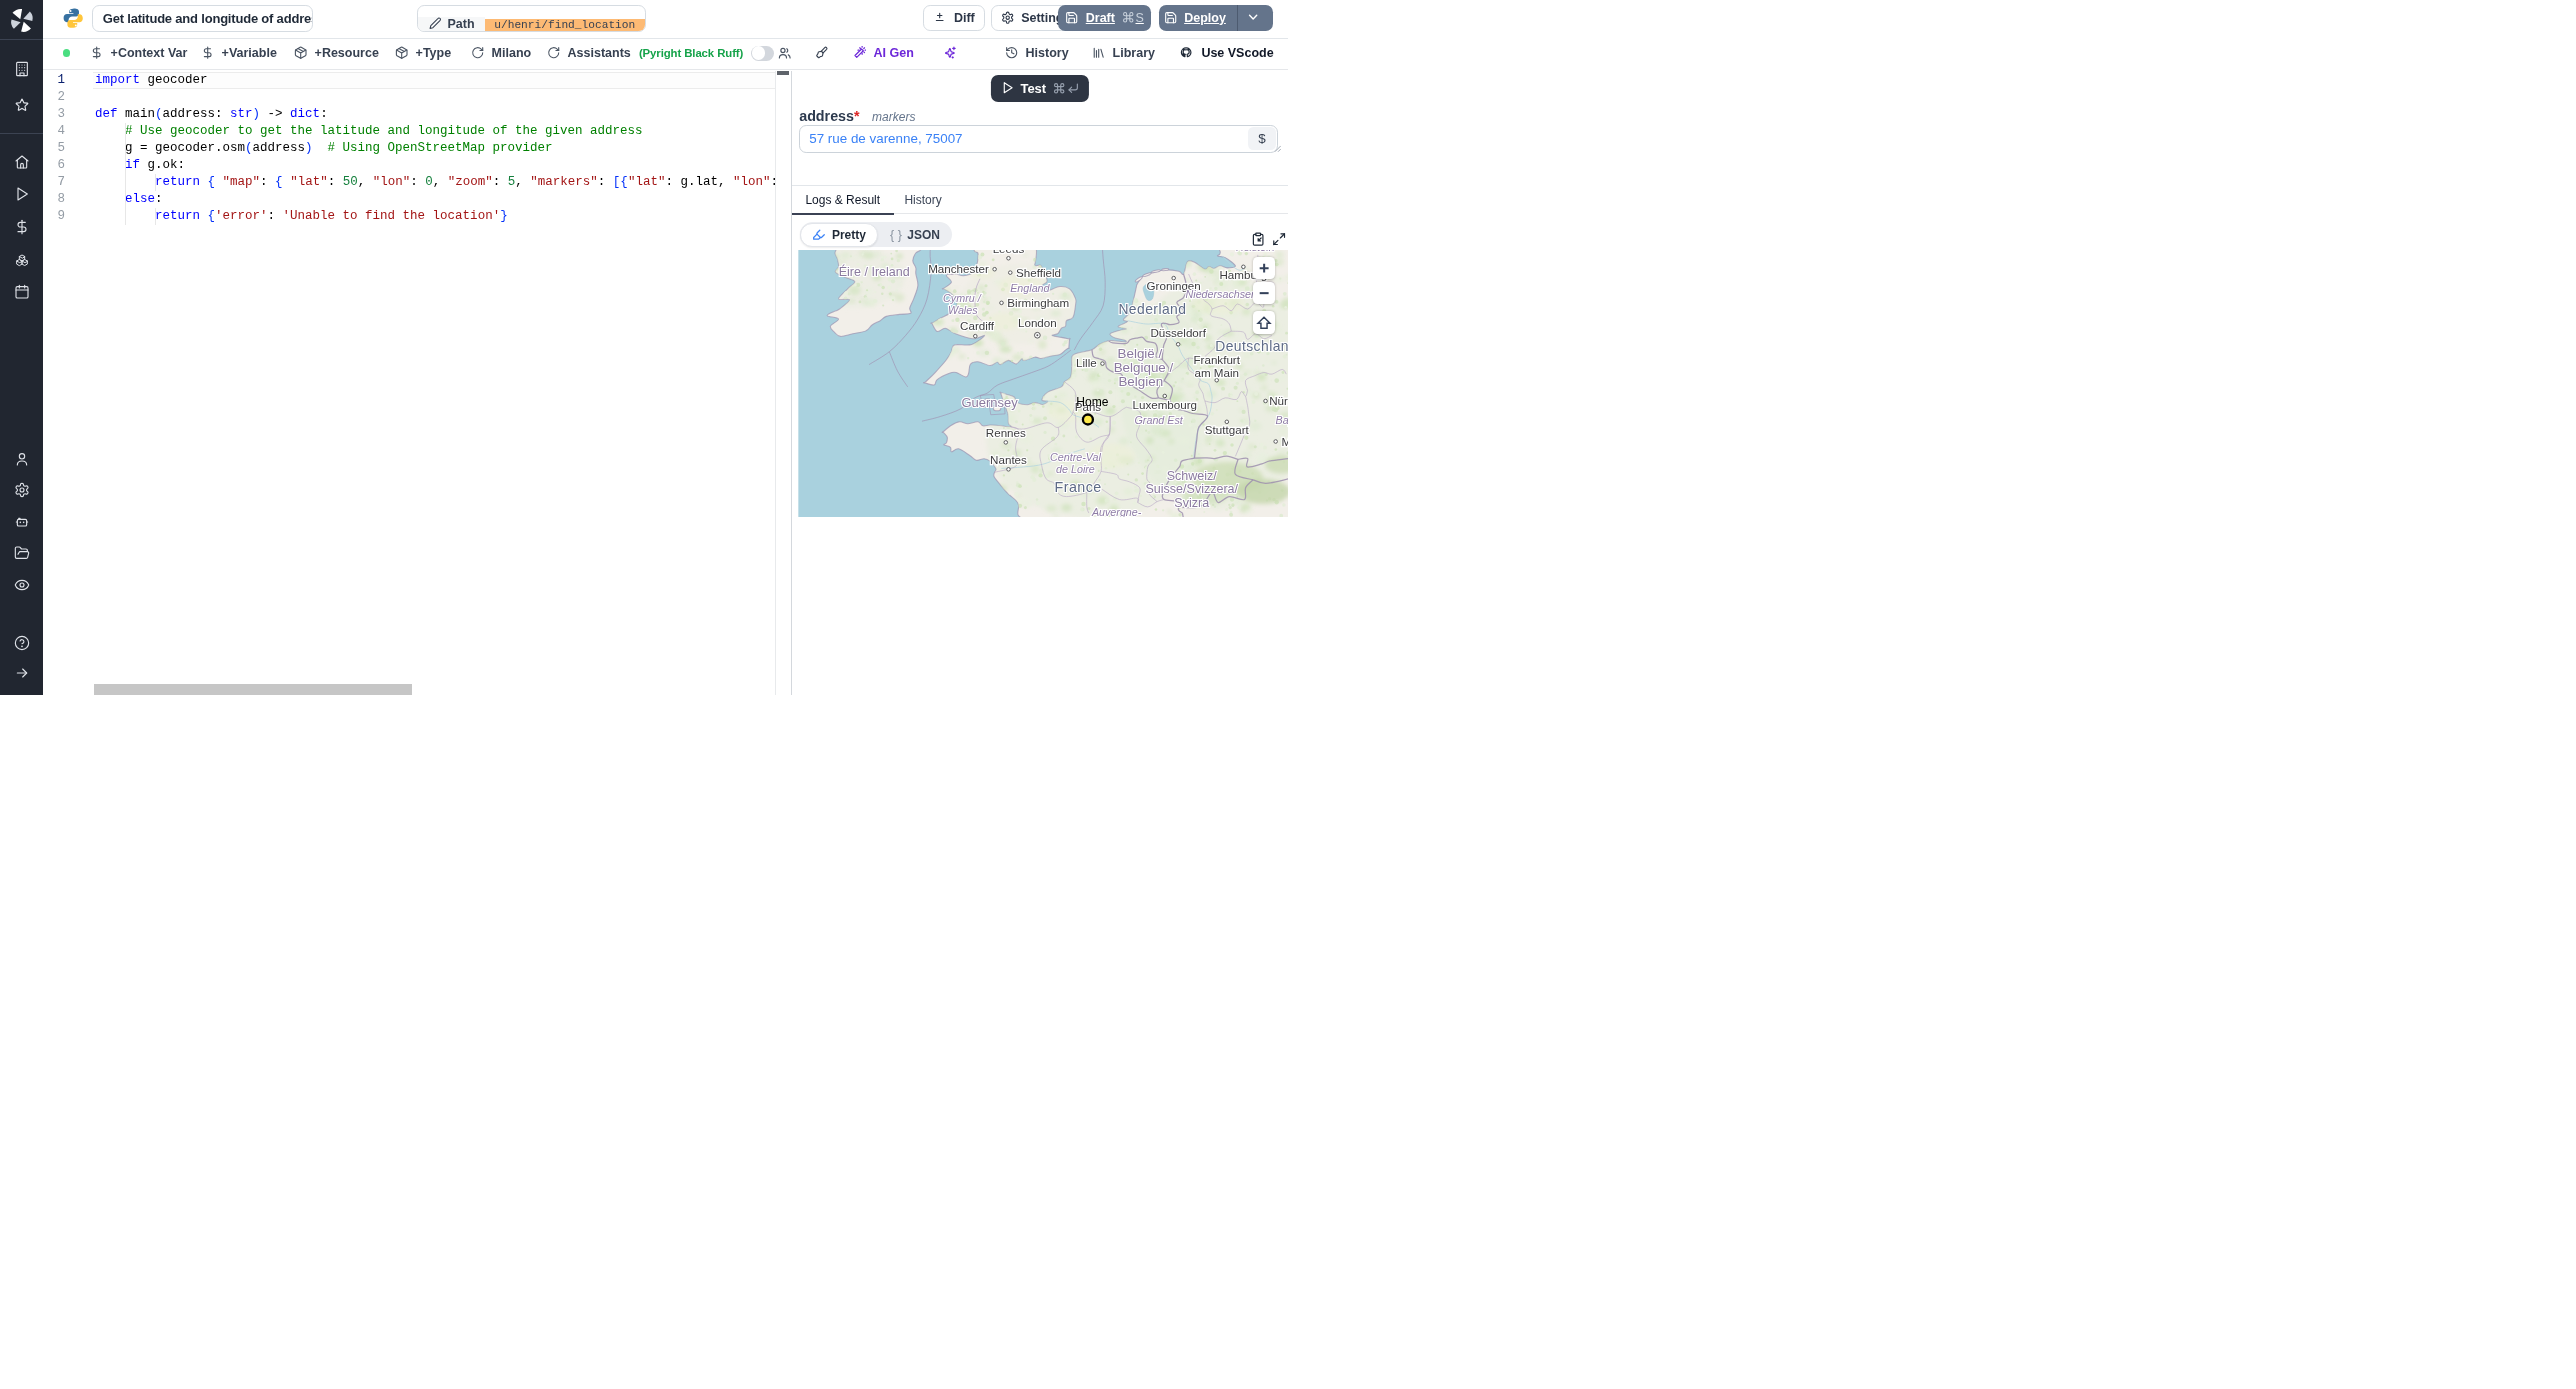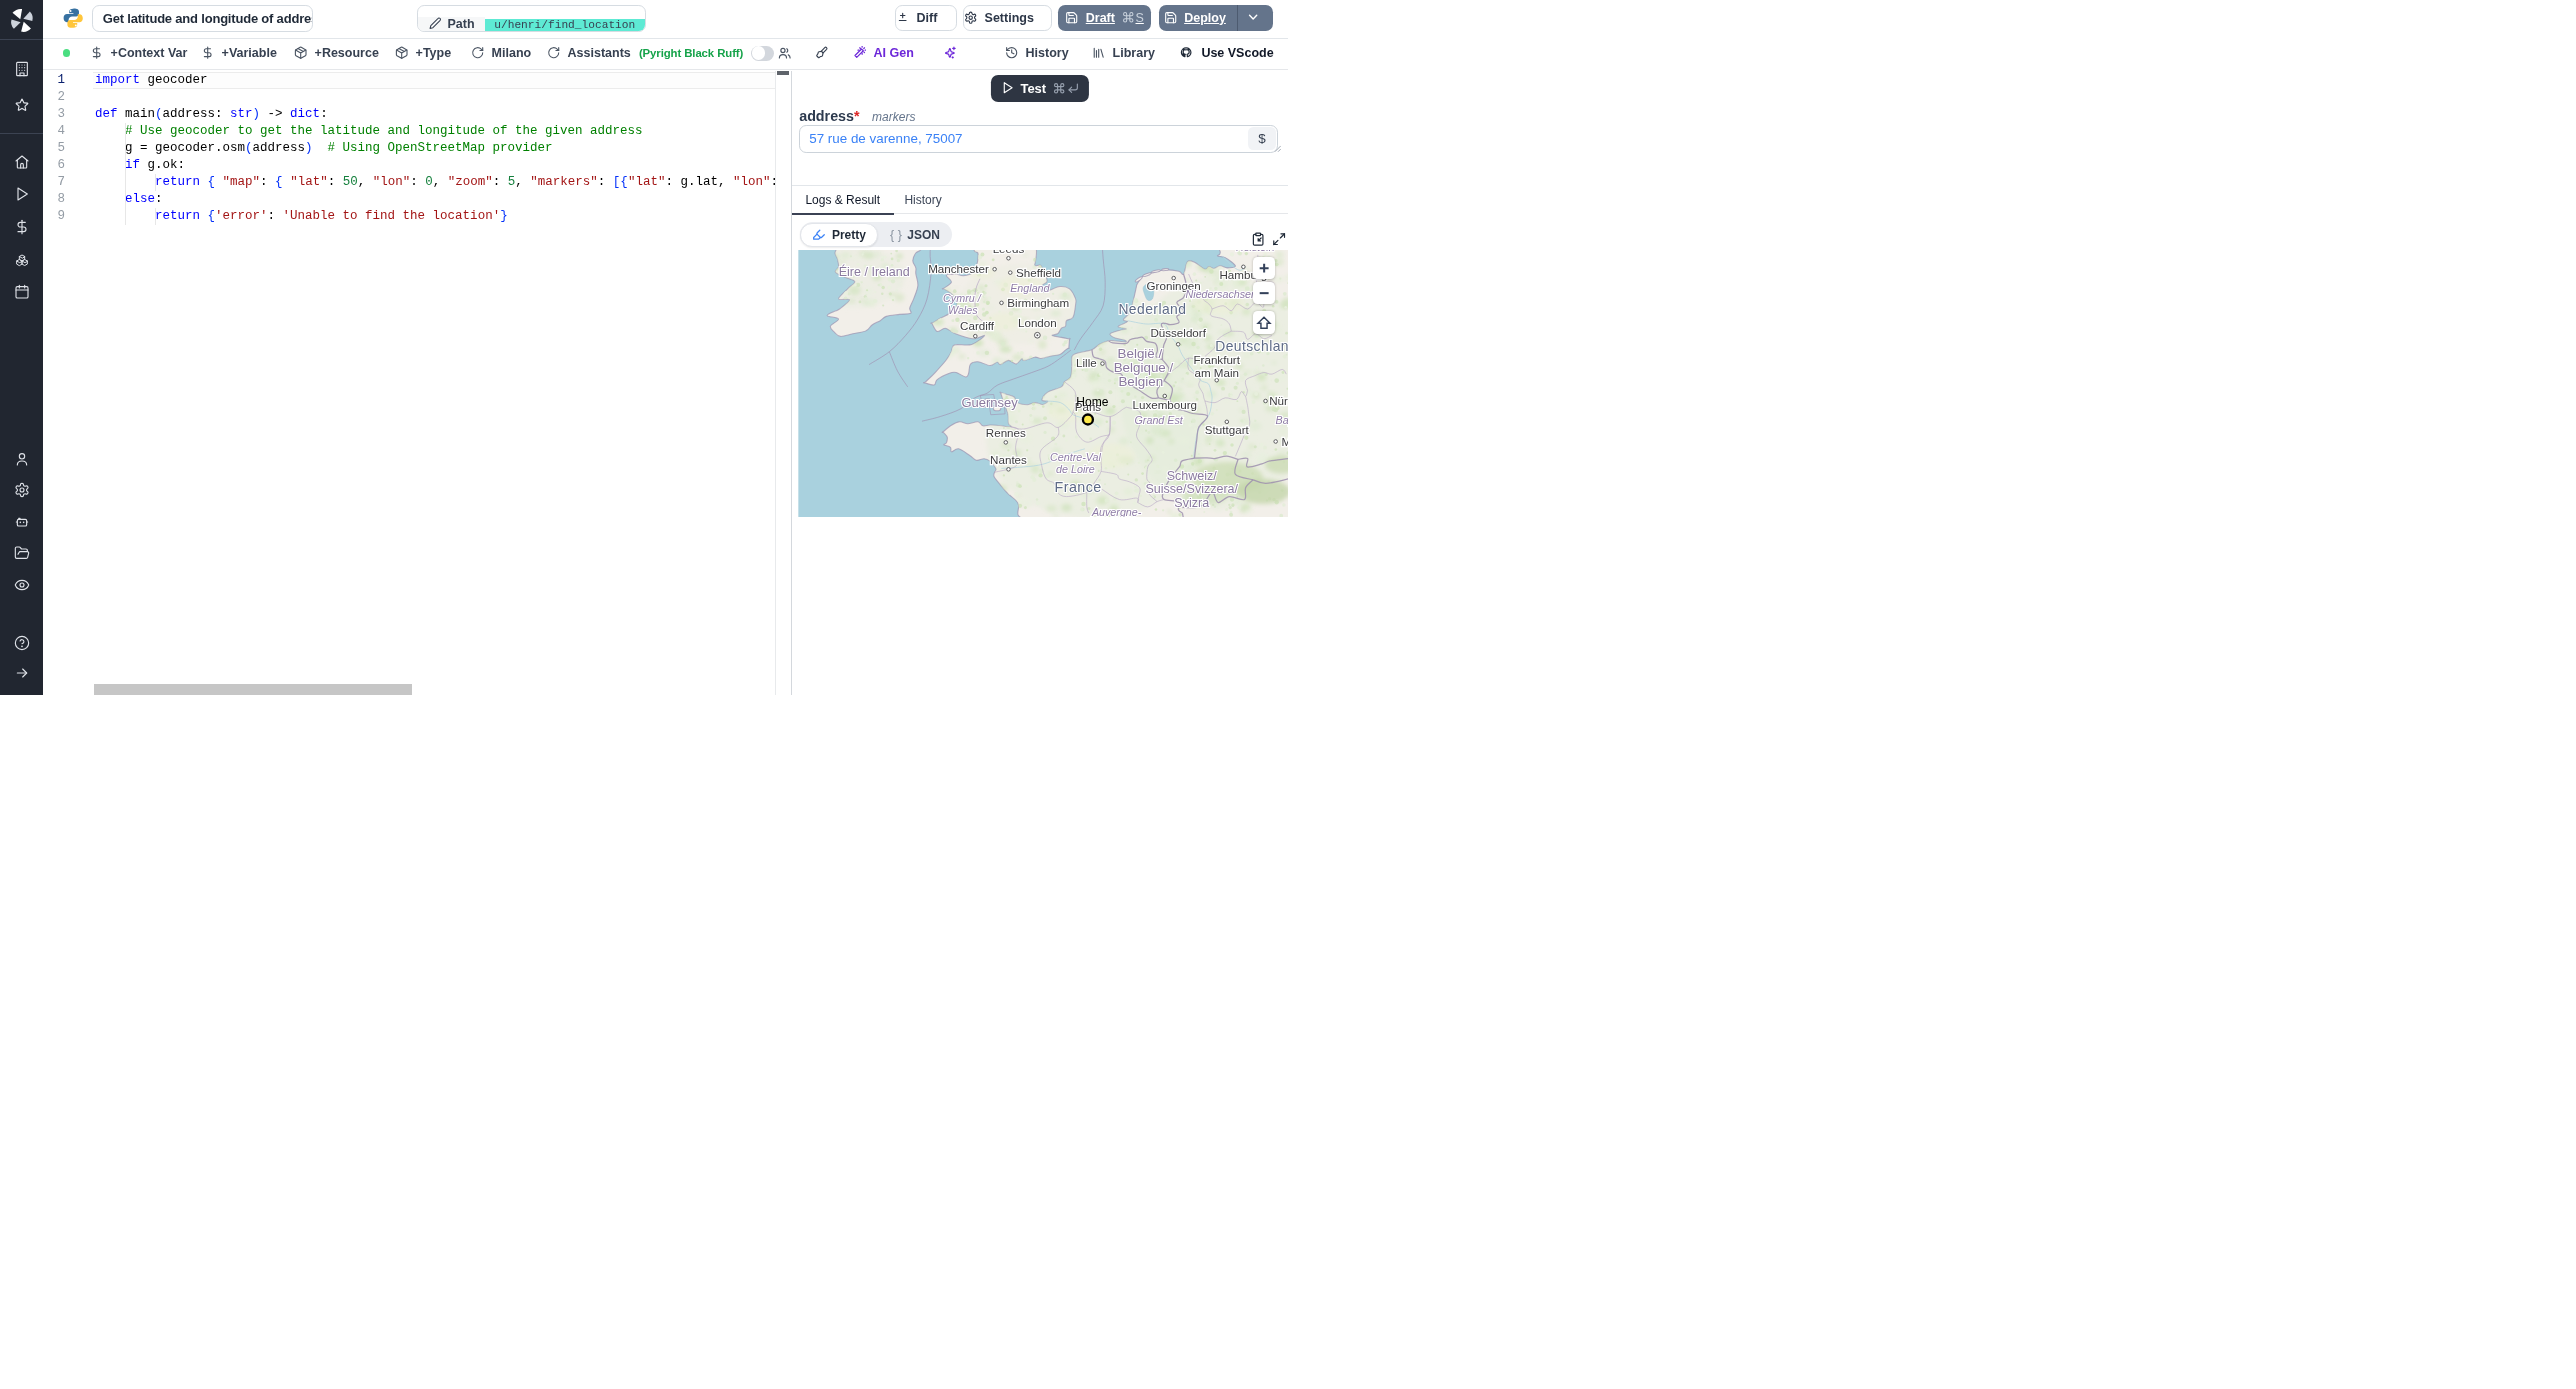--- a/index.html
+++ b/index.html
@@ -11,22 +11,22 @@
 
 #sidebar { position:absolute; left:0; top:0; width:43px; height:695px; background:#212630; z-index:30; }
 #sidebar .div { position:absolute; left:0; width:43px; height:0.9px; background:#3c4352; }
 .sic { position:absolute; left:50%; transform:translateX(-50%); color:#e8eaef; }
 
 
 #topbar { position:absolute; left:43px; top:0; right:0; height:39px; background:#fff; border-bottom:0.9px solid #e2e6ea; z-index:20; }
 #title-input { position:absolute; left:49px; top:4.5px; width:221px; height:27px; border:0.9px solid #d6dce2; border-radius:7.2px; font-weight:bold; font-size:13px; letter-spacing:-0.2px; color:#1f2937; line-height:25px; padding:0 9.8px; white-space:nowrap; overflow:hidden; }
 #pathgrp { position:absolute; left:374px; top:4.5px; height:27px; border:0.9px solid #d6dce2; border-radius:7.2px; display:flex; align-items:flex-end; overflow:hidden; }
 #pathgrp .plabel { background:#f6f7f8; display:flex; align-items:center; gap:6.3px; padding:0 10.7px; font-weight:600; font-size:12.5px; color:#374151; }
-#pathgrp .pval { background:#5eead4; display:flex; align-items:center; padding:0 9.8px 0 9px; font-family:"Liberation Mono", monospace; font-size:11.2px; color:#374151; }
-.tbtn { position:absolute; top:4.5px; height:26px; border:0.9px solid #d6dce2; border-radius:7.2px; background:#fff; display:flex; align-items:center; gap:7.2px; font-weight:600; font-size:12.5px; color:#2d3748; }
+#pathgrp .pval { background:#fdba74; display:flex; align-items:center; padding:0 9.8px 0 9px; font-family:"Liberation Mono", monospace; font-size:11.2px; color:#374151; }
+.tbtn { position:absolute; top:4.5px; height:26px; border:0.9px solid #d6dce2; border-radius:7.2px; background:#fff; display:flex; align-items:center; justify-content:center; gap:7.2px; font-weight:600; font-size:12.5px; color:#2d3748;margin-left:28px; }
 .bbtn { position:absolute; top:4.5px; height:26px; border-radius:7.2px; background:#64748b; display:flex; align-items:center; justify-content:center; gap:7.2px; font-weight:600; font-size:12.5px; color:#fff;text-decoration:underline; }
 
 
 #toolbar { position:absolute; left:43px; top:39px; right:0; height:31px; background:#fff; border-bottom:0.9px solid #e5e7ea; z-index:20; }
 .titem { position:absolute; top:0; height:28px; display:flex; align-items:center; gap:5.4px; font-weight:600; font-size:12.5px; color:#374151; white-space:nowrap; }
 
 
 #editor { position:absolute; left:43px; top:71px; width:733px; bottom:0; background:#fff; border-right:0.9px solid #e8eaec; overflow:hidden; }
 #code .ln { font-family:"Liberation Mono", monospace; font-size:12.5px; color:#000; }
 #editor .ln { position:absolute; height:17px; line-height:17px; white-space:pre; }

